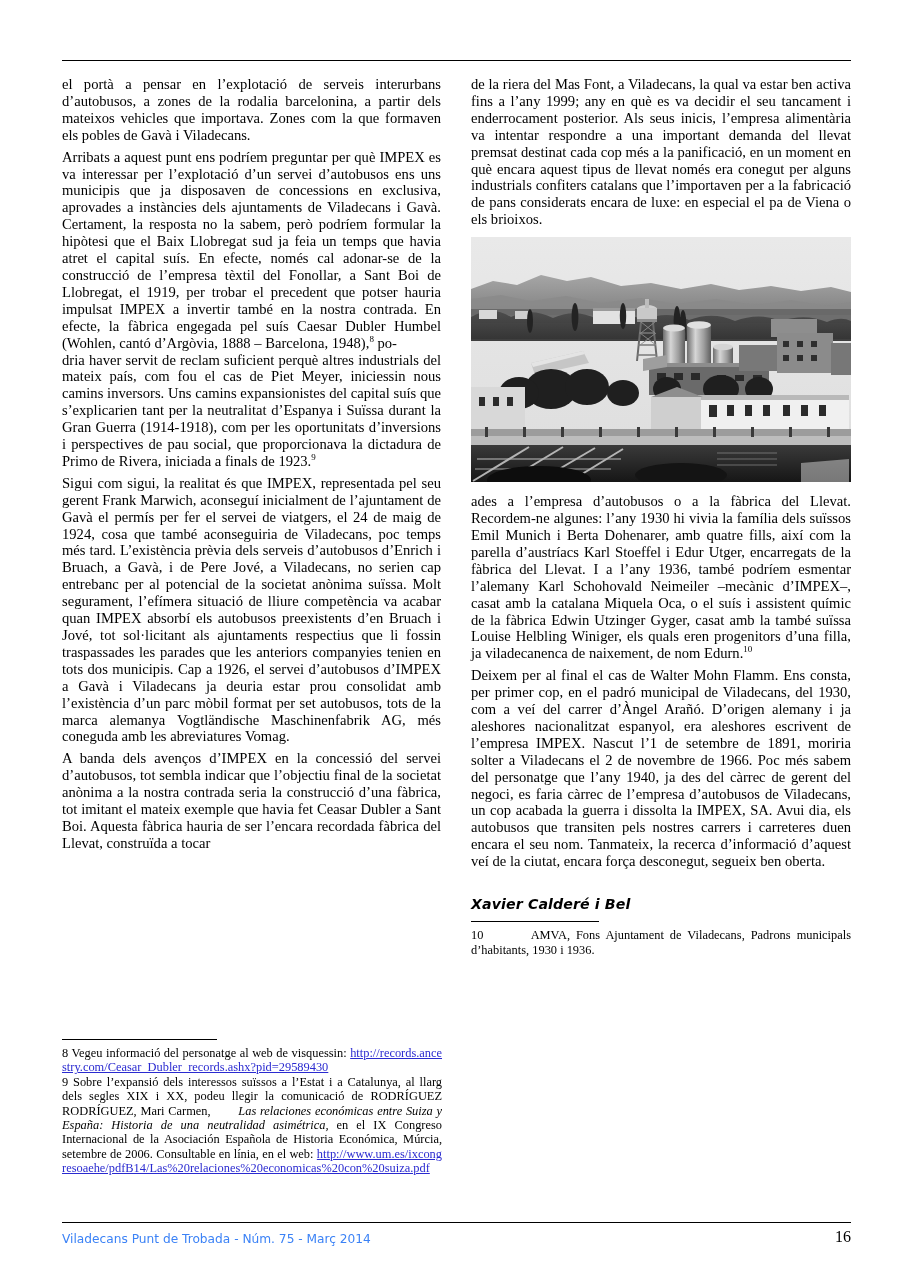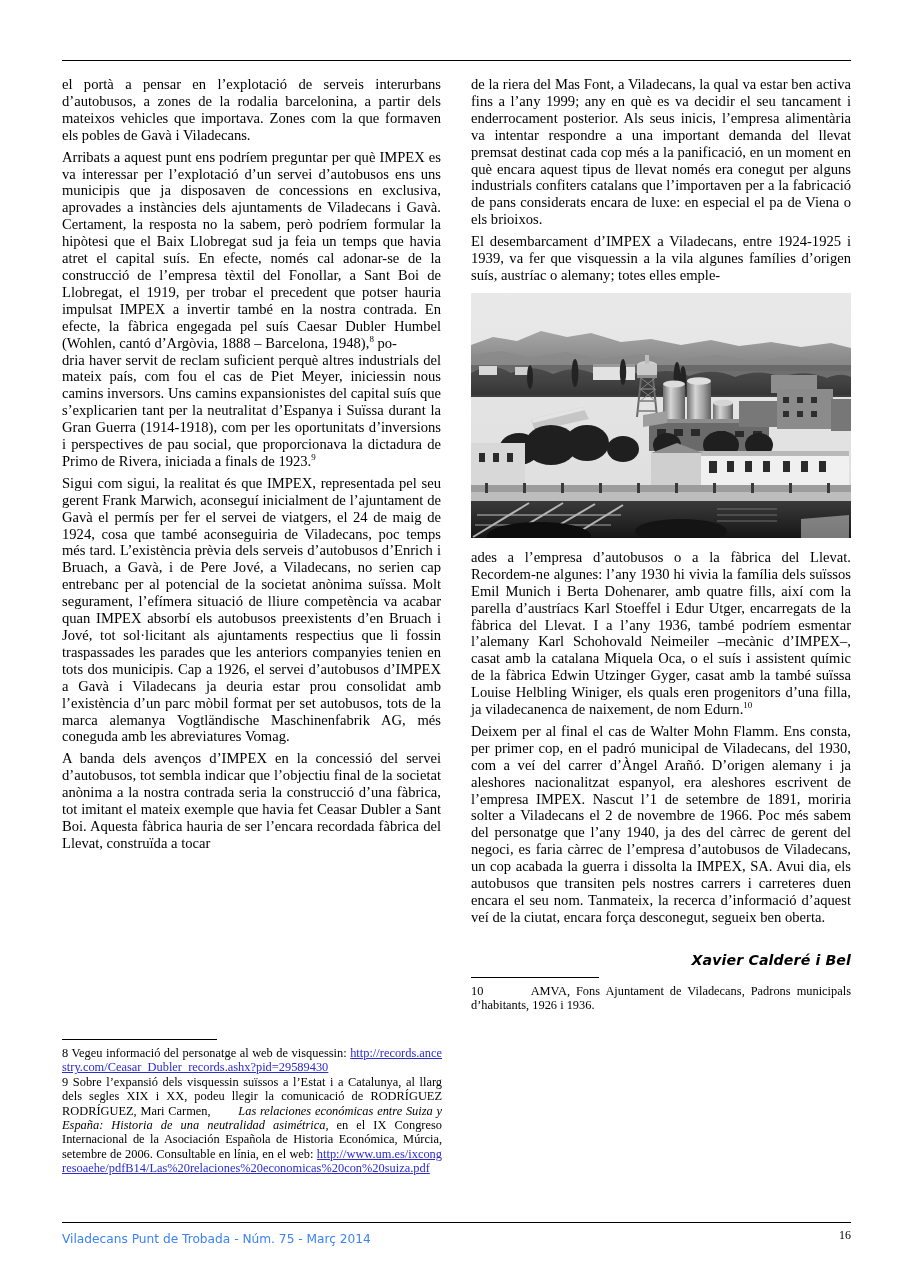--- a/index.html
+++ b/index.html
@@ -103,21 +103,20 @@
   .link {
     color: #2a2ad0;
     text-decoration: underline;
     word-break: break-all;
     margin-top: 8px;
   }
   .it { font-style: italic; margin-left: 24px; }
 
   .signature {
     margin-top: 26px;
-    text-align: right;
     font-family: "DejaVu Sans", sans-serif;
     font-style: italic;
     font-size: 14.2px;
     font-weight: 600;
     letter-spacing: 0.1px;
   }
 
   
   .bottom-rule {
     position: absolute;
@@ -133,21 +132,21 @@
     top: 1232px;
     font-family: "DejaVu Sans", sans-serif;
     font-size: 12.2px;
     color: #3b82f6;
   }
   .page-number {
     position: absolute;
     right: 55px;
     top: 1228px;
     font-family: "Liberation Serif", serif;
-    font-size: 12px;
+    font-size: 16px;
     color: #000;
   }
 
   .fn-left-block { position: absolute; left: 0; top: 954px; width: 380px; }
   .col-left-text { position: relative; }
   .col-right-inner { position: relative; }
 </style>
 </head>
 <body>
 
@@ -175,33 +174,32 @@
         <div class="fn-rule"></div>
 
         <p class="footnote">
           <span>8</span>
           <span>Vegeu informació del personatge al web de visquessin:</span>
           <a class="link" href="#">http://records.ancestry.com/Ceasar_Dubler_records.ashx?pid=29589430</a>
         </p>
 
         <p class="footnote">
           <span>9</span>
-          <span>Sobre l’expansió dels visquessin suïssos a l’Estat i a Catalunya, al llarg dels segles XIX i XX, podeu llegir la comunicació de RODRÍGUEZ RODRÍGUEZ, Mari Carmen,</span>
+          <span>Sobre l’expansió dels interessos suïssos a l’Estat i a Catalunya, al llarg dels segles XIX i XX, podeu llegir la comunicació de RODRÍGUEZ RODRÍGUEZ, Mari Carmen,</span>
           <span class="it">Las relaciones económicas entre Suiza y España: Historia de una neutralidad asimétrica,</span>
           <span>en el IX Congreso Internacional de la Asociación Española de Historia Económica, Múrcia, setembre de 2006. Consultable en línia, en el web:</span>
           <a class="link" href="#">http://www.um.es/ixcongresoaehe/pdfB14/Las%20relaciones%20economicas%20con%20suiza.pdf</a>
         </p>
       </div>
     </div>
 
     <div class="col">
       <div class="col-right-inner">
 
         <p class="body">de la riera del Mas Font, a Viladecans, la qual va estar ben activa fins a l’any 1999; any en què es va decidir el seu tancament i enderrocament posterior. Als seus inicis, l’empresa alimentària va intentar respondre a una important demanda del llevat premsat destinat cada cop més a la panificació, en un moment en què encara aquest tipus de llevat només era conegut per alguns industrials confiters catalans que l’importaven per a la fabricació de pans considerats encara de luxe: en especial el pa de Viena o els brioixos.</p>
-        <p class="body">El desembarcament d’IMPEX a Viladecans, entre 1924-1925 i 1939, va fer que visquessin a la vila algunes famílies d’origen suís, austríac o alemany; totes elles emple-</p>
 
         <div class="figure">
           <div class="photo">
             <svg viewBox="0 0 380 245" width="380" height="245" preserveAspectRatio="none">
               <defs>
                 <linearGradient id="skyG" x1="0" y1="0" x2="0" y2="1">
                   <stop offset="0%" stop-color="#e9e9e9"></stop>
                   <stop offset="100%" stop-color="#dddddd"></stop>
                 </linearGradient>
                 <linearGradient id="hillG" x1="0" y1="0" x2="0" y2="1">
@@ -360,21 +358,21 @@
         <p class="body" style="margin-top:11px;"><span>ades a l’empresa d’autobusos o a la fàbrica del Llevat. Recordem-ne algunes: l’any 1930 hi vivia la família dels suïssos Emil Munich i Berta Dohenarer, amb quatre fills, així com la parella d’austríacs Karl Stoeffel i Edur Utger, encarregats de la fàbrica del Llevat. I a l’any 1936, també podríem esmentar l’alemany Karl Schohovald Neimeiler –mecànic d’IMPEX–, casat amb la catalana Miquela Oca, o el suís i assistent químic de la fàbrica Edwin Utzinger Gyger, casat amb la també suïssa Louise Helbling Winiger, els quals eren progenitors d’una filla, ja viladecanenca de naixement, de nom Edurn.</span><sup>10</sup></p>
 
         <p class="body">Deixem per al final el cas de Walter Mohn Flamm. Ens consta, per primer cop, en el padró municipal de Viladecans, del 1930, com a veí del carrer d’Àngel Arañó. D’origen alemany i ja aleshores nacionalitzat espanyol, era aleshores escrivent de l’empresa IMPEX. Nascut l’1 de setembre de 1891, moriria solter a Viladecans el 2 de novembre de 1966. Poc més sabem del personatge que l’any 1940, ja des del càrrec de gerent del negoci, es faria càrrec de l’empresa d’autobusos de Viladecans, un cop acabada la guerra i dissolta la IMPEX, SA. Avui dia, els autobusos que transiten pels nostres carrers i carreteres duen encara el seu nom. Tanmateix, la recerca d’informació d’aquest veí de la ciutat, encara força desconegut, segueix ben oberta.</p>
 
         <div class="signature">Xavier Calderé i Bel</div>
 
         <div class="fn-rule right"></div>
         <p class="footnote">
           <span>10</span>
           &nbsp;&nbsp;&nbsp;&nbsp;&nbsp;&nbsp;
-          <span>AMVA, Fons Ajuntament de Viladecans, Padrons municipals d’habitants, 1926 i 1936.</span>
+          <span>AMVA, Fons Ajuntament de Viladecans, Padrons municipals d’habitants, 1930 i 1936.</span>
         </p>
       </div>
     </div>
 
   </div>
 
   <div class="bottom-rule"></div>
   <div class="footer-text">Viladecans Punt de Trobada - Núm. 75 - Març 2014</div>
   <div class="page-number">16</div>
 

